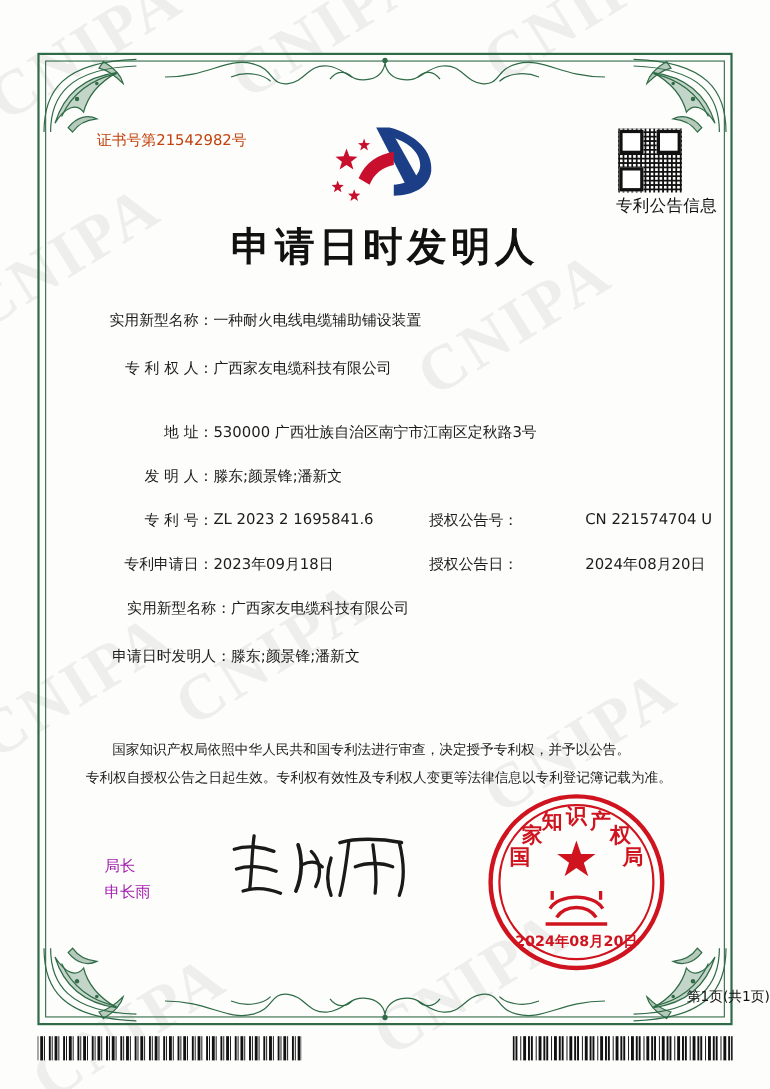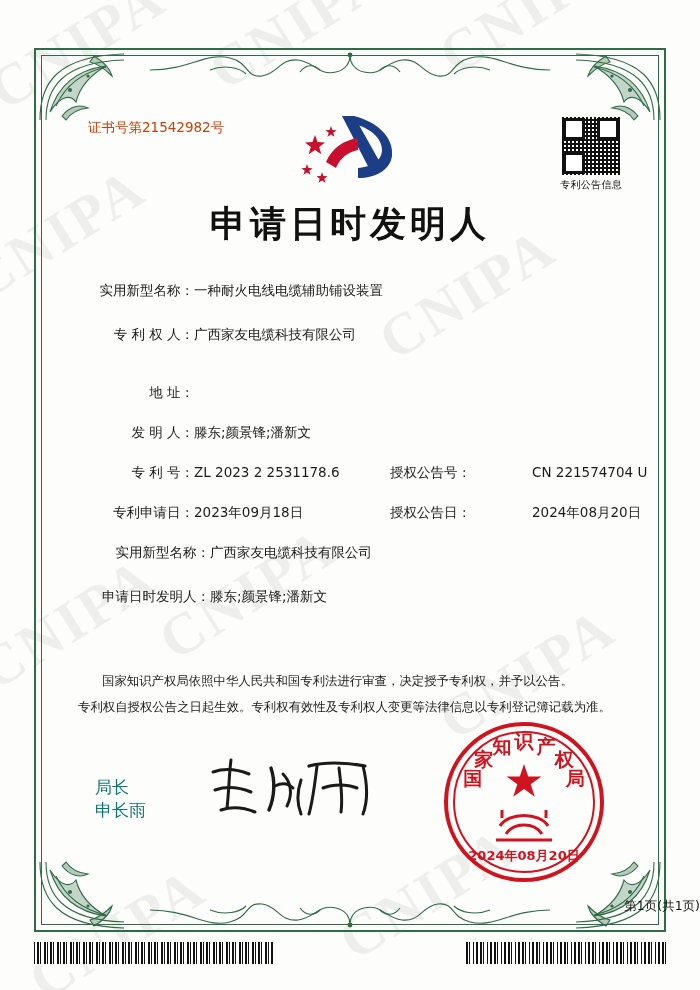--- a/index.html
+++ b/index.html
@@ -120,21 +120,21 @@
   .qr::before { left: 1px; top: 1px; }
   .qr::after  { right: 1px; top: 1px; }
   .qr-eye3 {
     position: absolute;
     left: 1px; bottom: 1px;
     width: 16px; height: 16px;
     border: 3px solid #111;
     background: #fff;
   }
   .qr-label {
-    font-size: 10px;
+    font-size: 15px;
     color: #111;
     margin-top: 3px;
     letter-spacing: 0.3px;
     white-space: nowrap;
     text-align: right;
   }
 
   .main-title {
     position: absolute;
     left: 0; top: 200px;
@@ -190,24 +190,23 @@
     font-size: 12.4px;
     line-height: 26px;
     color: #1b1b1b;
     text-align: justify;
   }
   .legal .indent { text-indent: 24px; }
 
   .director {
     position: absolute;
     left: 95px; top: 777px;
-    font-size: 17px;
+    font-size: 14px;
     line-height: 23px;
-    color: #0f766e;
-    font-family: Liberation Mono, monospace;
+    color: #a21caf;
   }
 
   .signature {
     position: absolute;
     left: 205px; top: 752px;
     width: 190px; height: 70px;
     color: #1a1a1a;
   }
   .signature svg { display:block; width:100%; height:100%; }
 
@@ -379,30 +378,31 @@
       <span class="fvalue">一种耐火电线电缆辅助铺设装置</span>
     </div>
 
     <div class="frow" style="height:58px">
       <span class="flabel">专 利 权 人：</span>
       <span class="fvalue">广西家友电缆科技有限公司</span>
     </div>
 
     <div class="frow">
       <span class="flabel">地         址：</span>
+      <span class="fvalue">530000 广西壮族自治区南宁市江南区定秋路3号</span>
     </div>
 
     <div class="frow">
       <span class="flabel">发  明  人：</span>
       <span class="fvalue">滕东;颜景锋;潘新文</span>
     </div>
 
     <div class="frow two">
       <span class="flabel">专  利  号：</span>
-      <span class="fvalue">ZL 2023 2 2531178.6</span>
+      <span class="fvalue">ZL 2023 2 1695841.6</span>
       <span class="flabel2">授权公告号：</span>
       <span class="fvalue2">CN 221574704 U</span>
     </div>
 
     <div class="frow two">
       <span class="flabel">专利申请日：</span>
       <span class="fvalue">2023年09月18日</span>
       <span class="flabel2">授权公告日：</span>
       <span class="fvalue2">2024年08月20日</span>
     </div>

